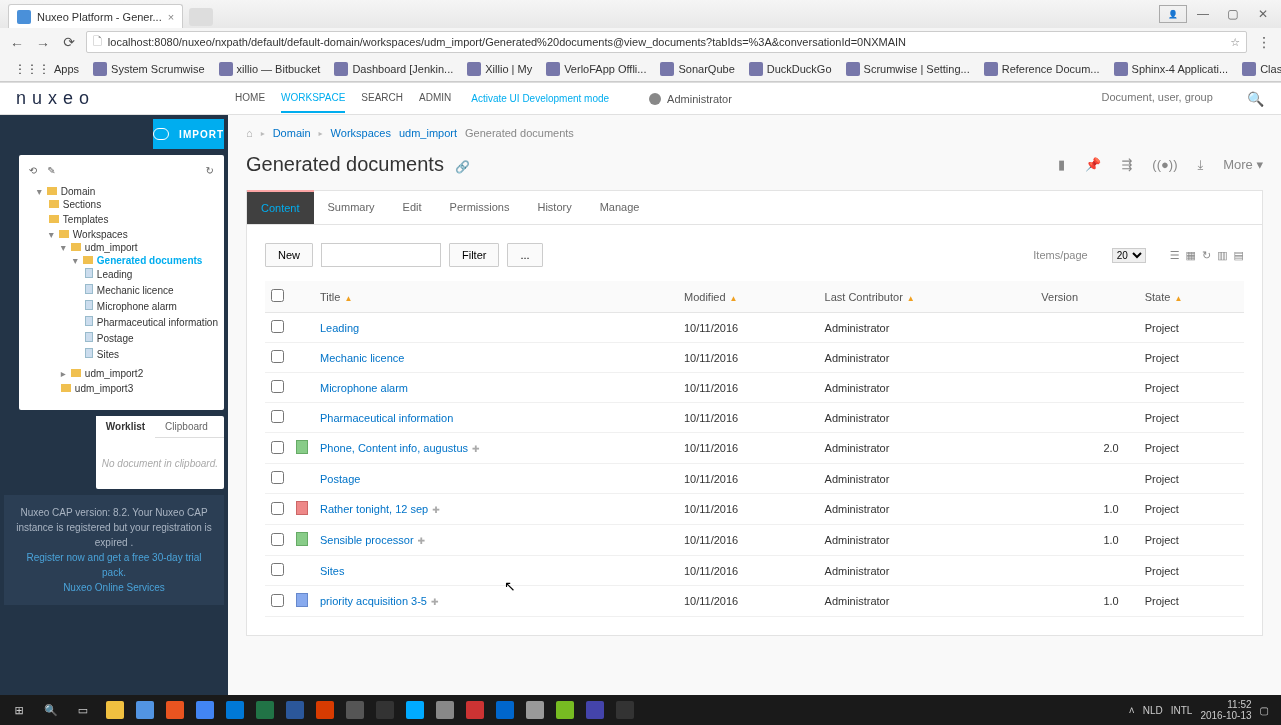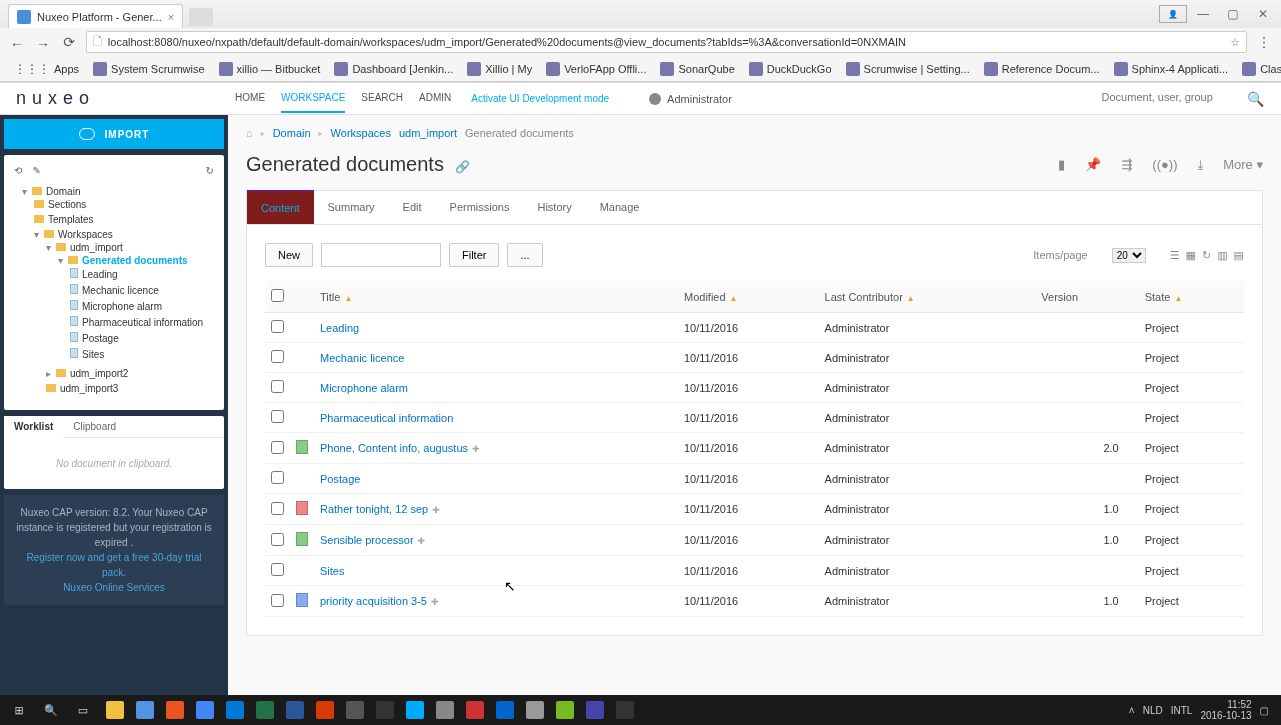--- a/index.html
+++ b/index.html
@@ -34,21 +34,21 @@
 .nav-link.active { color: #00adef; border-bottom: 2px solid #00adef; }
 .nav-link.special { text-transform: none; color: #00adef; }
 .user-area { display: flex; align-items: center; gap: 6px; margin-left: 20px; font-size: 11px; color: #555; }
 .user-area .uicon { width: 12px; height: 12px; background: #888; border-radius: 50%; }
 .search-box { margin-left: auto; display: flex; align-items: flex-start; gap: 6px; }
 .search-box input { border: none; font-size: 11px; width: 140px; color: #999; outline: none; }
 .search-box .sicon { color: #666; font-size: 14px; }
 
 
 .app-body { display: flex; height: calc(100% - 114px - 30px); }
-.sidebar { width: 228px; background: #233447; color: #ccc; padding: 4px; display: flex; flex-direction: column; gap: 6px; overflow-y: auto; }
+.sidebar { width: 228px; background: #233447; color: #ccc; padding: 4px; display: flex; flex-direction: column; gap: 6px; overflow-y: auto; align-items: flex-end; }
 .content { flex: 1; background: #f9f9f9; padding: 12px 18px; overflow: auto; }
 
 .import-btn { background: #00adef; color: #fff; height: 30px; display: flex; align-items: center; justify-content: center; gap: 10px; font-size: 10px; letter-spacing: 1px; font-weight: bold; cursor: pointer; }
 .import-btn .cloud { width: 16px; height: 12px; border: 1px solid #fff; border-radius: 8px; position: relative; }
 
 .panel { background: #fff; color: #333; border-radius: 2px; padding: 6px; font-size: 10px; }
 .tree-tools { display: flex; gap: 10px; padding: 4px; }
 .tree-tools span { cursor: pointer; color: #666; }
 .tree-tools .refresh { margin-left: auto; }
 .tree { padding: 4px 0; }
@@ -75,21 +75,21 @@
 .breadcrumb .home { color: #aaa; }
 
 .page-head { display: flex; align-items: center; margin-bottom: 14px; }
 .page-title { font-size: 20px; font-weight: 500; color: #333; }
 .page-title .chain { font-size: 12px; color: #bbb; margin-left: 6px; }
 .page-actions { margin-left: auto; display: flex; align-items: center; gap: 20px; color: #888; }
 .page-actions span { cursor: pointer; font-size: 13px; }
 
 .tabs { display: flex; border-bottom: 1px solid #e3e3e3; background: #fff; border: 1px solid #e3e3e3; border-bottom: none; }
 .tab-item { padding: 10px 14px; font-size: 11px; color: #666; cursor: pointer; }
-.tab-item.active { color: #00adef; border-top: 2px solid #701a75; background: #7f1d1d; margin-top: -1px; }
+.tab-item.active { color: #00adef; border-top: 2px solid #fca5a5; background: #404040; margin-top: -1px; }
 
 .content-body { background: #fff; border: 1px solid #e3e3e3; padding: 18px; }
 .toolbar { display: flex; align-items: center; gap: 8px; margin-bottom: 14px; }
 .btn { background: #fafafa; border: 1px solid #ccc; padding: 5px 12px; font-size: 11px; cursor: pointer; border-radius: 1px; }
 .filter-input { border: 1px solid #ccc; height: 24px; width: 120px; padding: 0 6px; font-size: 11px; }
 .toolbar-right { margin-left: auto; display: flex; align-items: center; gap: 24px; color: #888; font-size: 11px; }
 .toolbar-right select { border: 1px solid #ccc; font-size: 10px; }
 .view-icons { display: flex; gap: 6px; }
 .view-icons span { cursor: pointer; color: #888; }
 

